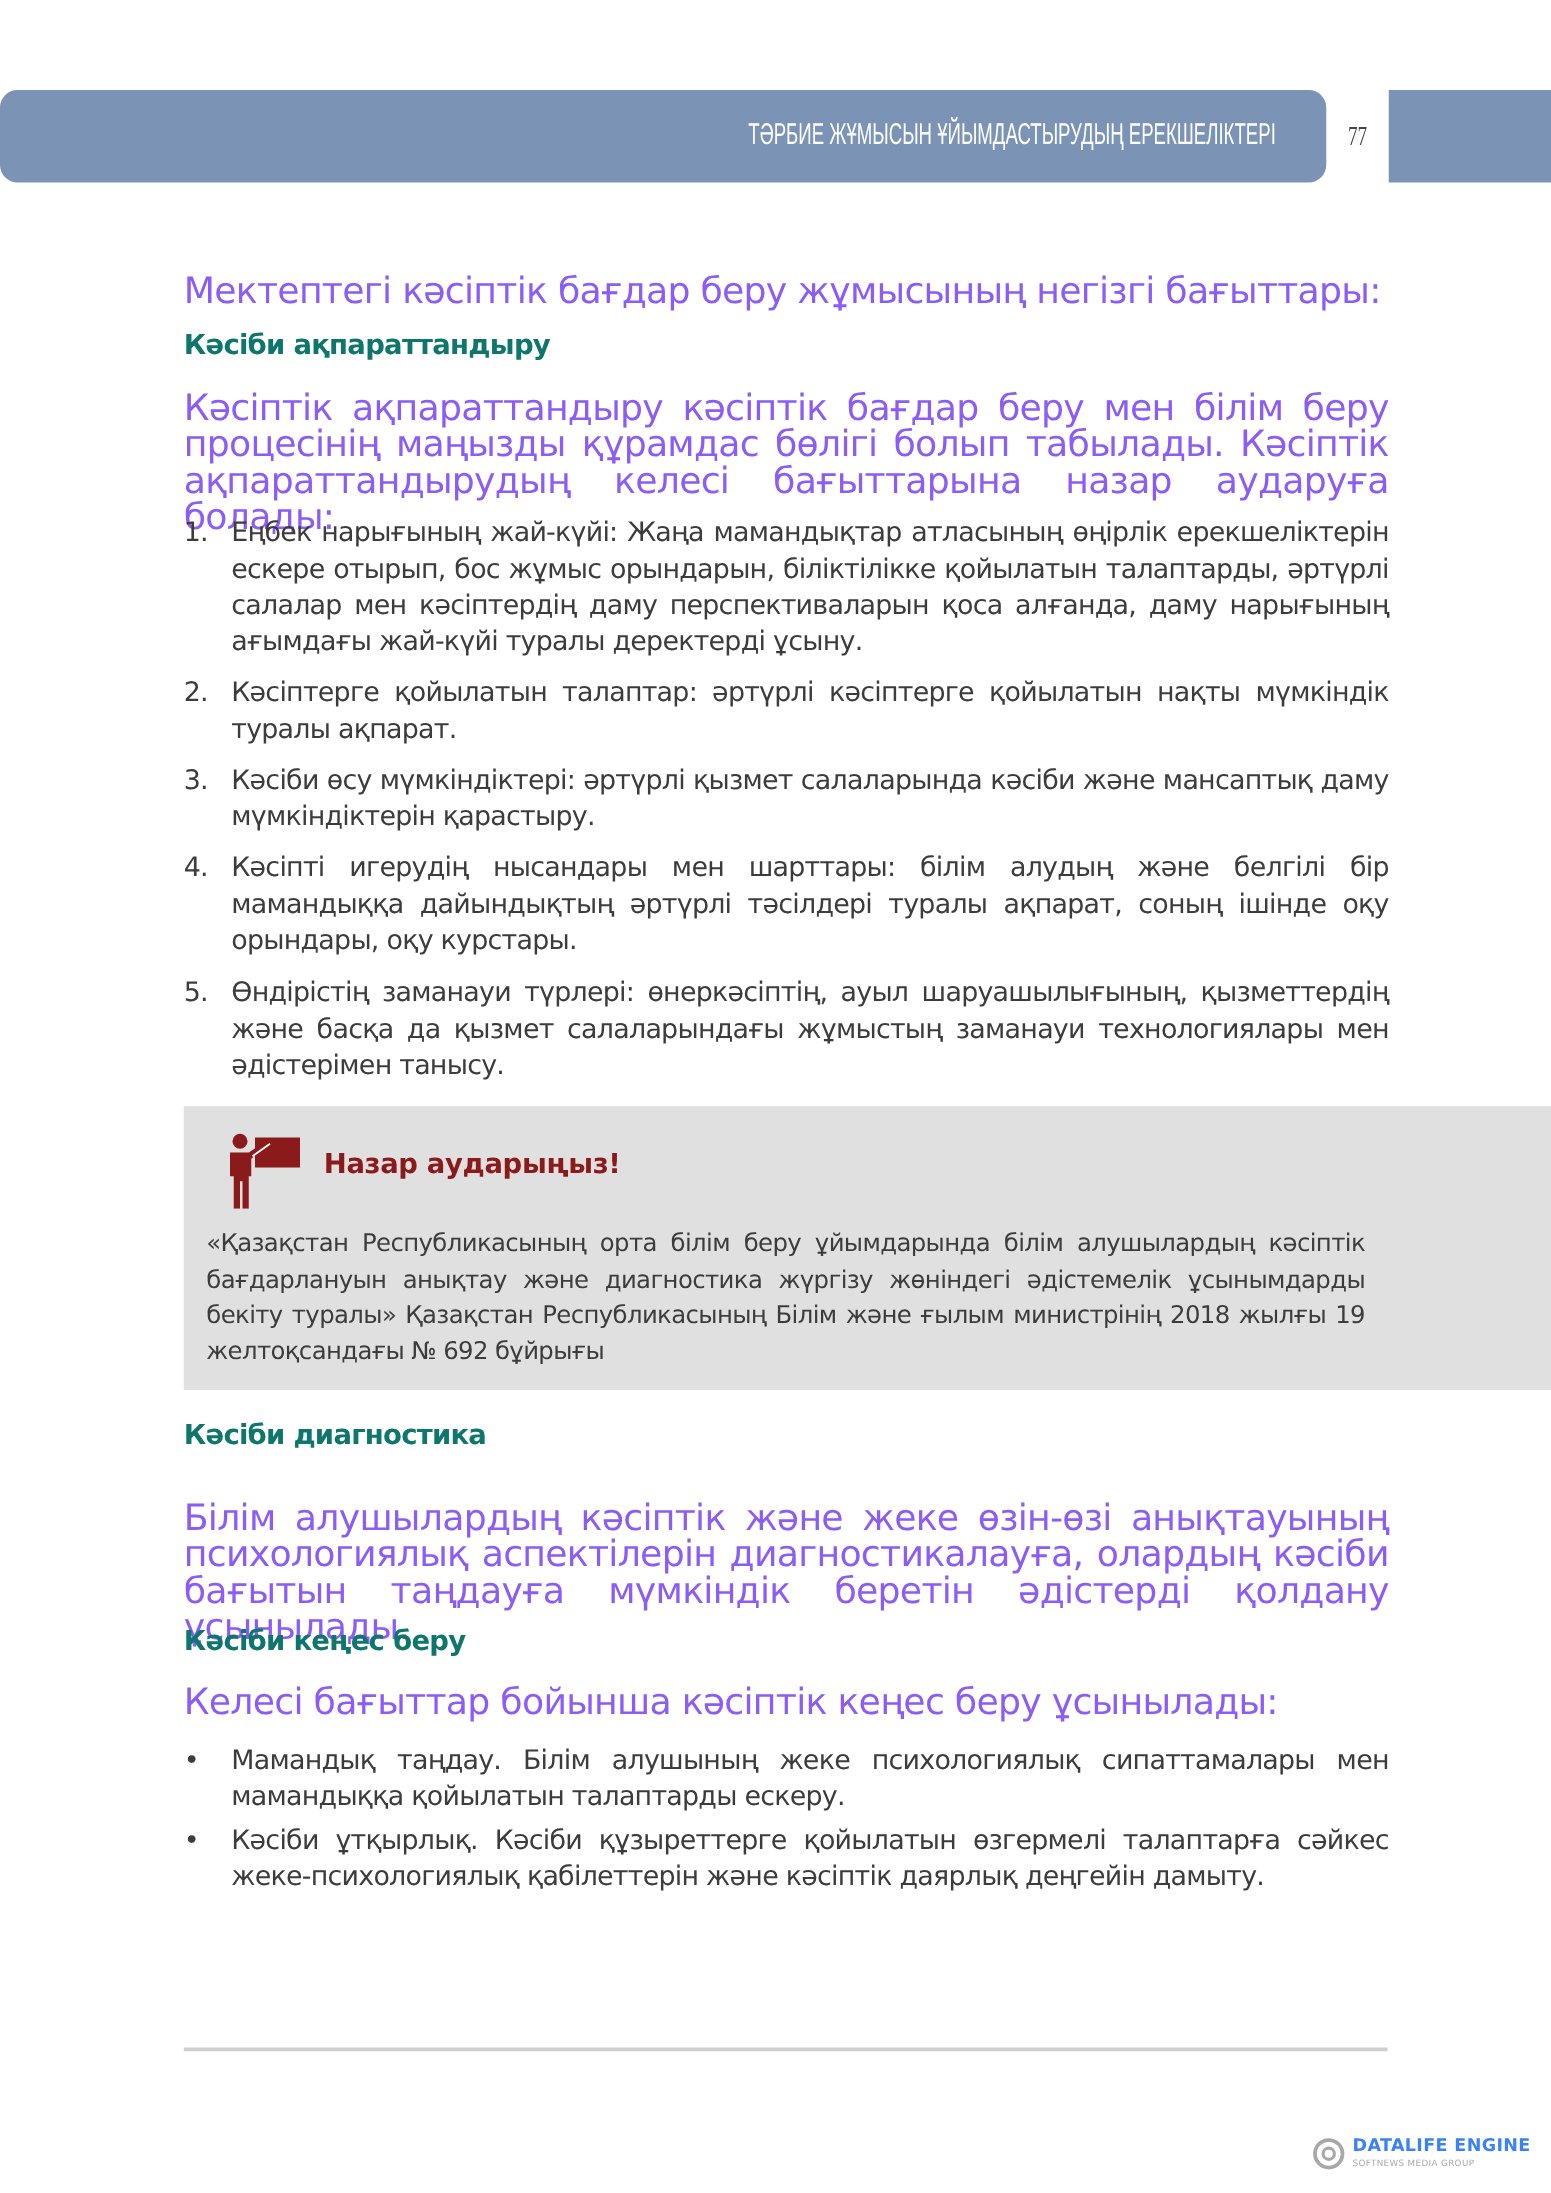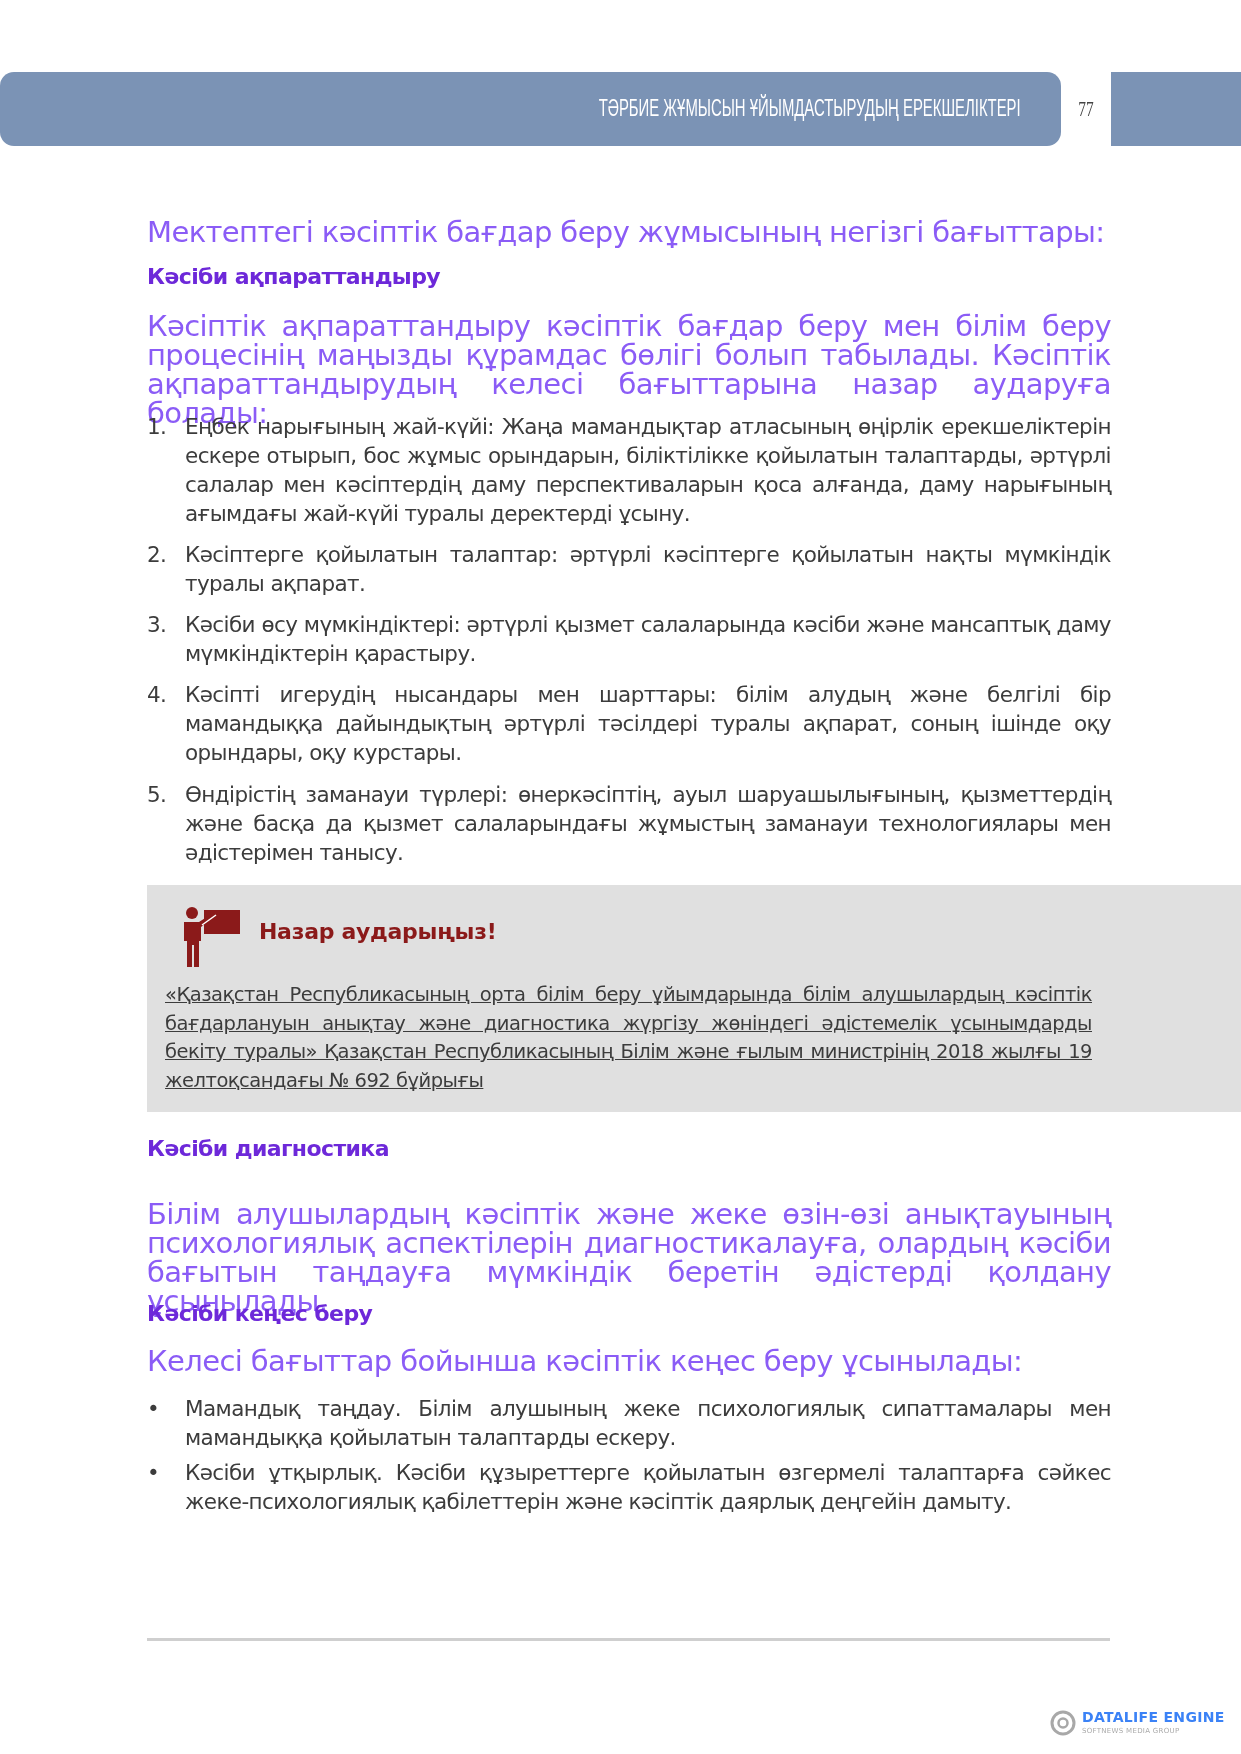--- a/index.html
+++ b/index.html
@@ -36,21 +36,21 @@
   }
   .p {
     position: absolute; left: 0; width: 964px;
     font-size: 29px; line-height: 29px; color: #8b5cf6;
     text-align: justify;
     font-family: "DejaVu Sans", sans-serif;
     letter-spacing: -0.6px;
   }
   .h {
     position: absolute; left: 0;
-    font-size: 22px; font-weight: bold; color: #6d28d9;
+    font-size: 22px; font-weight: bold; color: #0f766e;
     font-family: "DejaVu Sans", sans-serif;
     letter-spacing: -0.6px;
   }
   .li {
     position: absolute; left: 0; width: 964px;
     font-size: 21.5px; line-height: 29px; color: #3c3c3c;
     letter-spacing: -0.6px;
   }
   .li .num {
     position: absolute; left: 0; top: 0; width: 36px;
@@ -64,21 +64,21 @@
   }
   .note-icon { position: absolute; left: 35px; top: 20px; width: 60px; height: 62px; }
   .note-title {
     position: absolute; left: 112px; top: 34px;
     font-size: 22px; font-weight: bold; color: #8b1a1a;
     font-family: "DejaVu Sans", sans-serif; letter-spacing: -0.3px;
   }
   .note-body {
     position: absolute; left: 18px; top: 96px; width: 927px;
     font-size: 19.5px; line-height: 28.5px; color: #3c3c3c;
-    text-align: justify; letter-spacing: -0.5px; text-decoration: underline;
+    text-align: justify; letter-spacing: -0.5px;
   }
   .rule {
     position: absolute; left: 147px; top: 1638px; width: 963px; height: 3px;
     background: #cfcfcf;
   }
   .wm {
     position: absolute; left: 1050px; top: 1707px; width: 190px; height: 40px;
   }
   .wm-logo { position: absolute; left: 0; top: 3px; width: 26px; height: 26px; }
   .wm-title {

